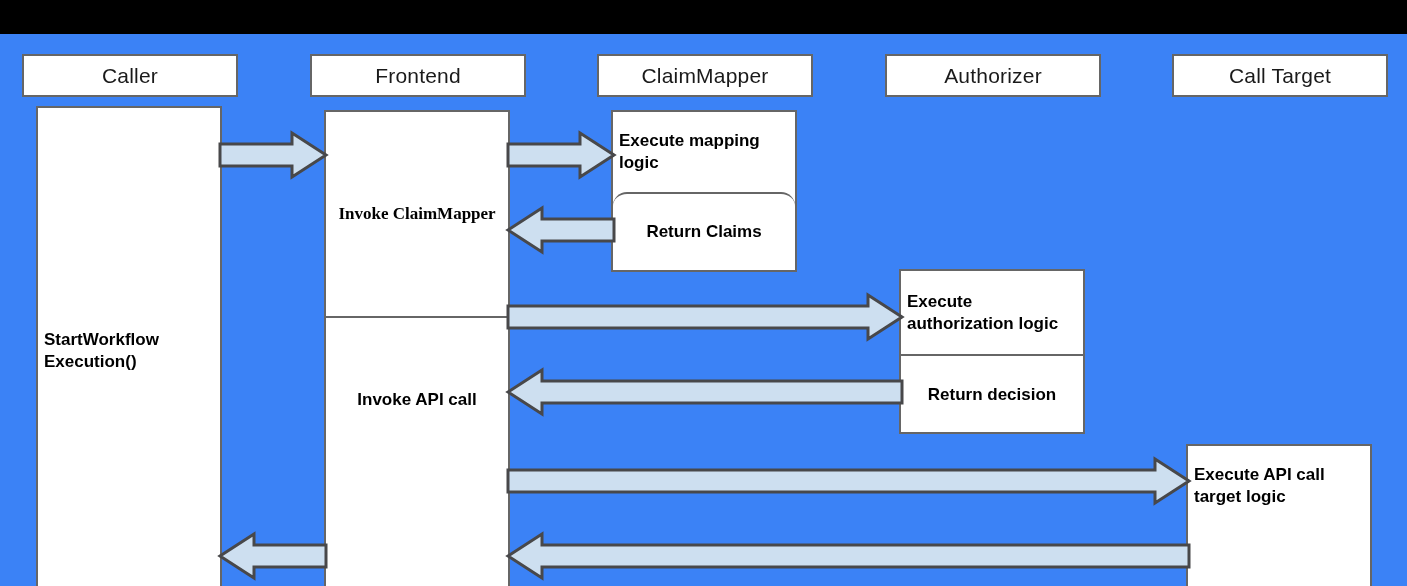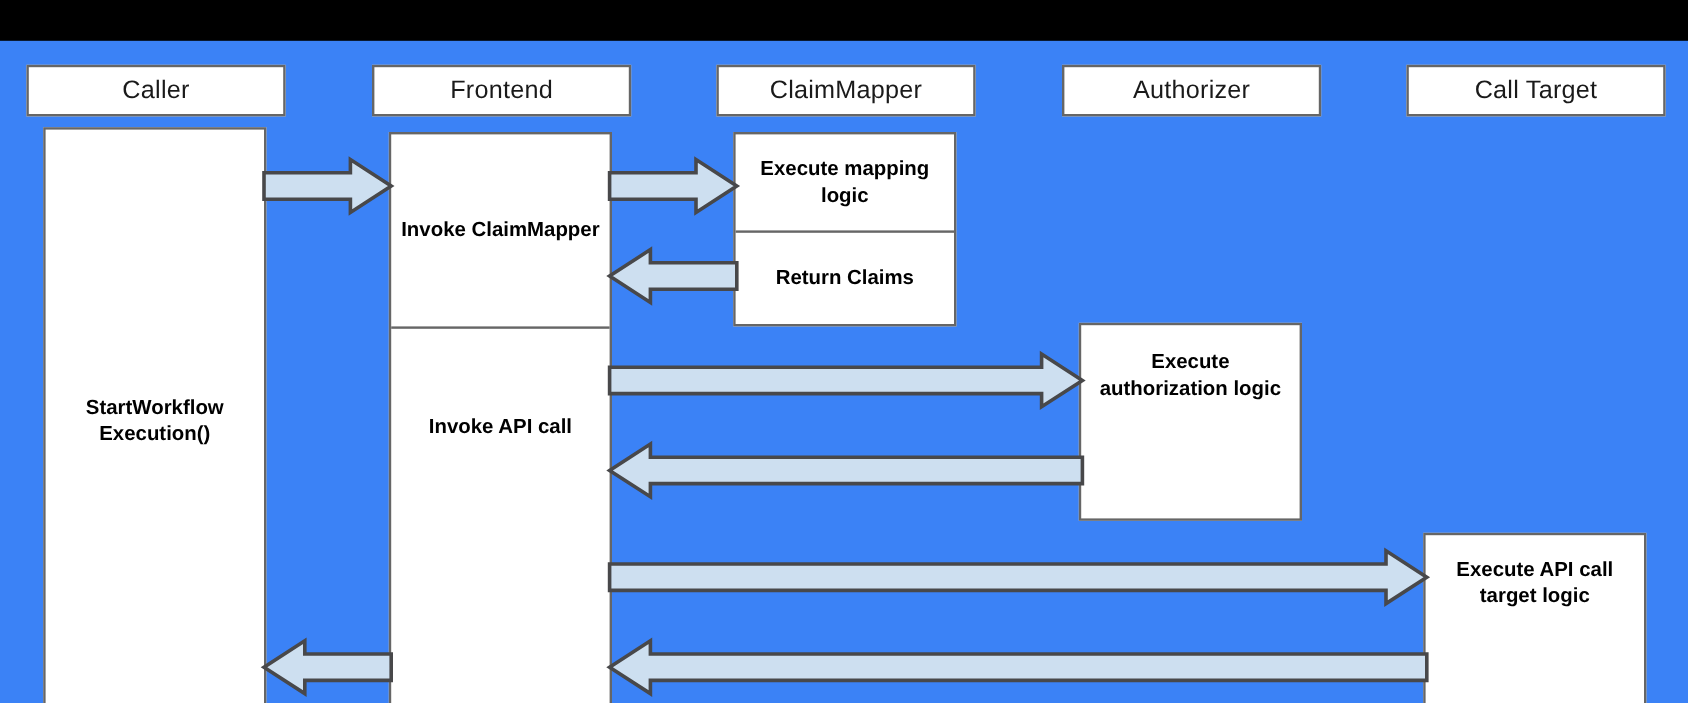--- a/index.html
+++ b/index.html
@@ -41,21 +41,21 @@
     border: 2px solid #666666;
     box-sizing: border-box;
     display: flex;
     flex-direction: column;
   }
   .segment {
     box-sizing: border-box;
     display: flex;
     align-items: center;
     justify-content: center;
-    text-align: center;
+    text-align: left;
     color: #000000;
     font-size: 17px;
     font-weight: bold;
     line-height: 1.28;
     padding: 12px 6px;
     flex: none;
   }
   .segment + .segment {
     border-top: 2px solid #666666;
   }
@@ -103,40 +103,43 @@
     <span>Call Target</span>
   </div>
 
   <div class="activation" style="left:36px; top:72px; width:186px; height:490px;">
     <div class="segment" style="height:100%;">
       <span>StartWorkflow Execution()</span>
     </div>
   </div>
 
   <div class="activation" style="left:324px; top:76px; width:186px; height:490px;">
-    <div class="segment" style="height:160px;">
+    <div class="segment" style="height:204px;font-family:Liberation Serif, serif;">
       <span>Invoke ClaimMapper</span>
     </div>
     <div class="segment" style="height:166px;">
       <span>Invoke API call</span>
     </div>
   </div>
 
   <div class="activation" style="left:611px; top:76px; width:186px; height:162px;">
     <div class="segment" style="height:80px;">
       <span>Execute mapping logic</span>
     </div>
-    <div class="segment" style="height:78px;">
+    <div class="segment" style="height:78px;border-radius:14px;">
       <span>Return Claims</span>
     </div>
   </div>
 
   <div class="activation" style="left:899px; top:235px; width:186px; height:165px;">
     <div class="segment" style="height:83px;">
       <span>Execute authorization logic</span>
+    </div>
+    <div class="segment" style="height:80px;">
+      <span>Return decision</span>
     </div>
   </div>
 
   <div class="activation" style="left:1186px; top:410px; width:186px; height:166px;">
     <div class="segment" style="height:80px;">
       <span>Execute API call target logic</span>
     </div>
   </div>
 
   <div class="arrow" style="left:220px; top:97px; width:106px; height:48px;">

